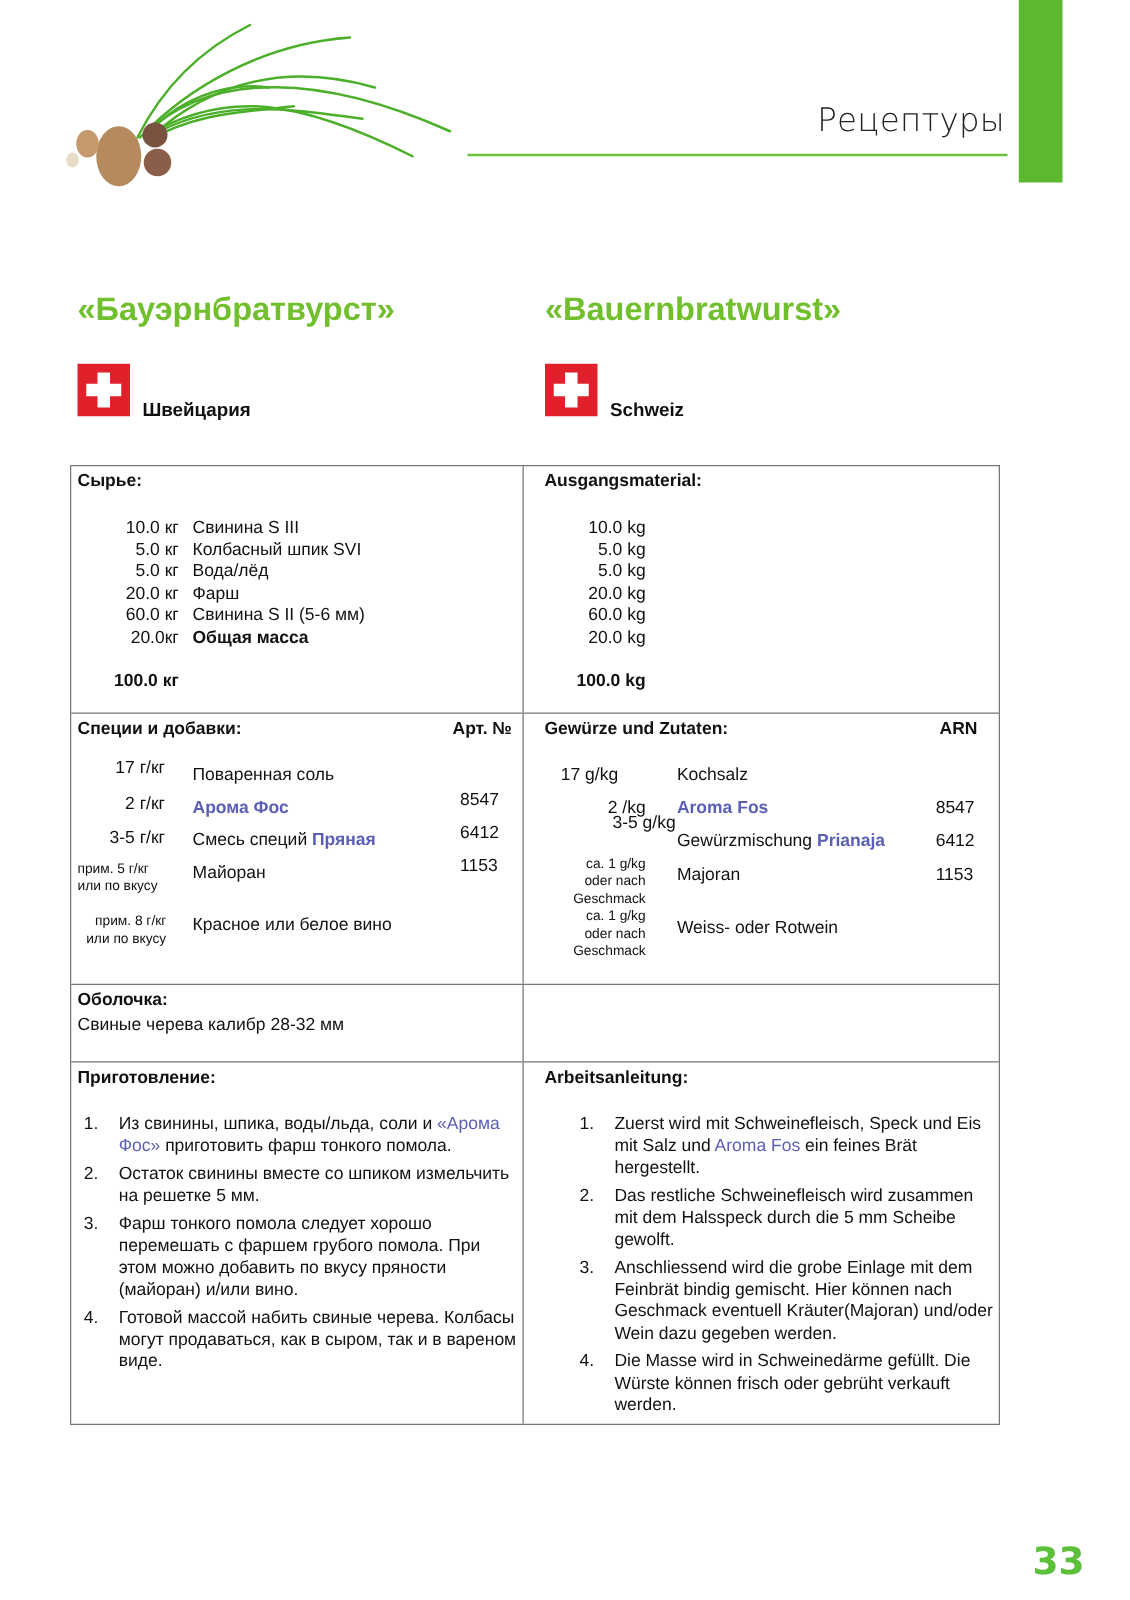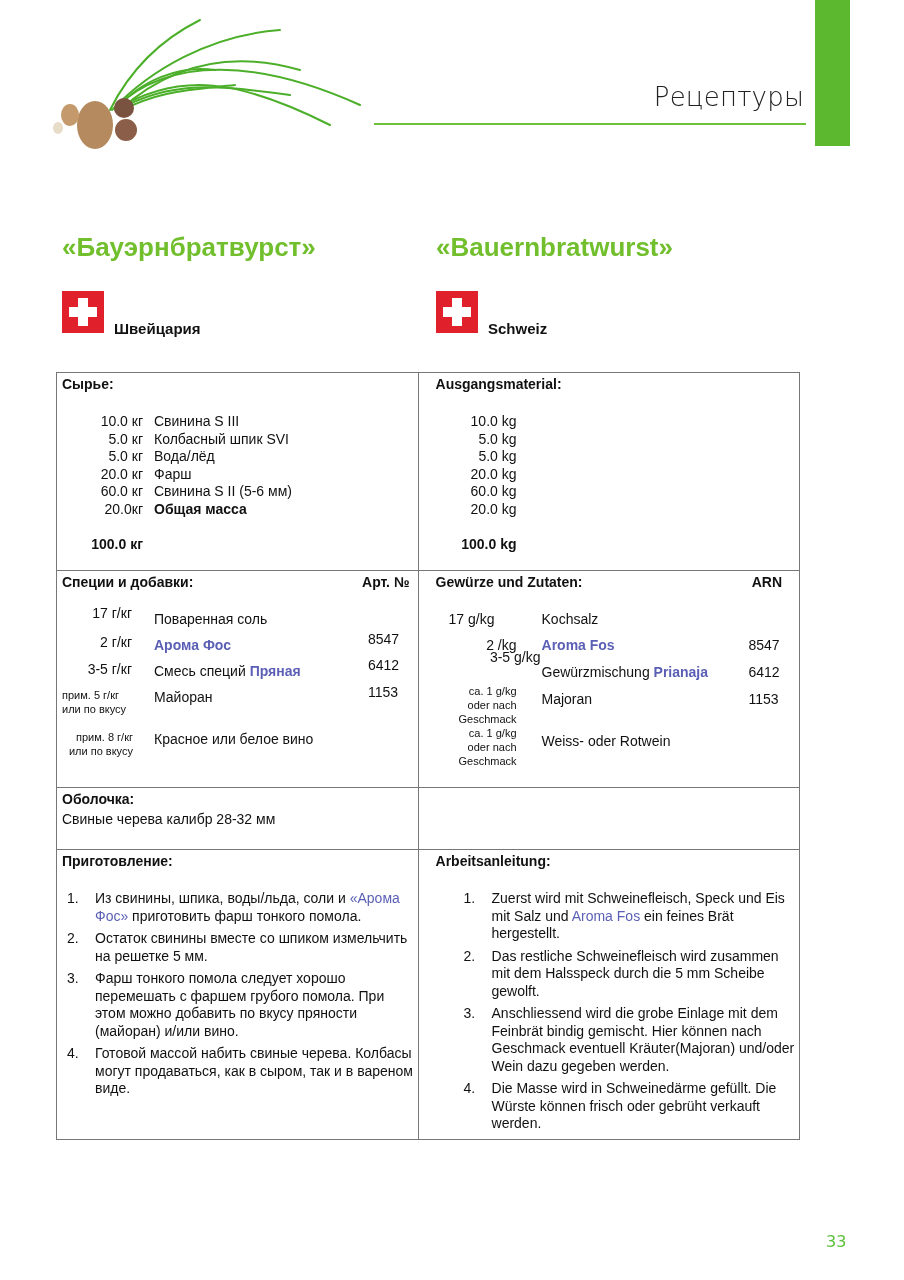--- a/index.html
+++ b/index.html
@@ -32,21 +32,21 @@
   .txt { font-size: 14px; line-height: 17.5px; position: absolute; }
   .blue { color: #5a5fb5; }
   .bold { font-weight: bold; }
   .small { font-size: 11px; line-height: 14px; }
   .r { text-align: right; }
 
   .steps { position: absolute; font-size: 14px; line-height: 17.5px; }
   .step { display: flex; margin-bottom: 5px; }
   .step .n { width: 28px; flex: none; }
 
-  .page-num { position: absolute; left: 826px; top: 1232px; font-size: 16px; color: #5cc03a; font-family: "DejaVu Sans", sans-serif; font-weight: 400; }
+  .page-num { position: absolute; left: 826px; top: 1232px; font-size: 30px; color: #5cc03a; font-family: "DejaVu Sans", sans-serif; font-weight: 700; }
 </style>
 </head>
 <body>
 
 <svg class="deco" viewBox="0 0 330 140">
   <g fill="none" stroke="#4caf2a" stroke-width="2" stroke-linecap="round">
     <path d="M70 100 C 90 60, 120 30, 160 10"></path>
     <path d="M72 100 C 110 60, 170 25, 240 20"></path>
     <path d="M75 98 C 130 45, 220 50, 320 95"></path>
     <path d="M75 100 C 140 60, 200 70, 290 115"></path>

